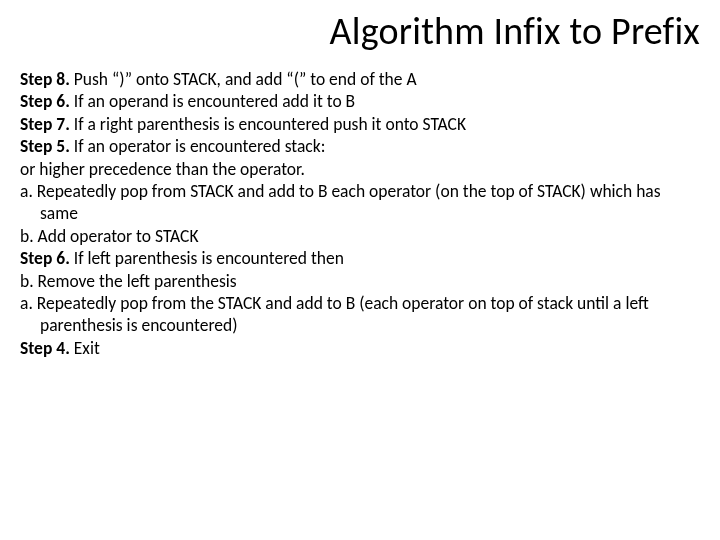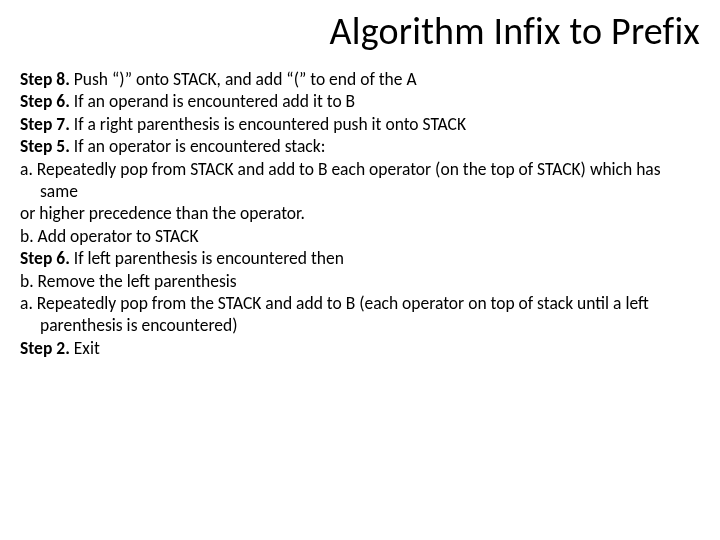--- a/index.html
+++ b/index.html
@@ -39,21 +39,21 @@
 </head>
 <body>
 
 <div class="slide">
   <h1 class="title">Algorithm Infix to Prefix</h1>
   <div class="body">
     <p class="line"><span class="bold">Step 8.</span><span> Push “)” onto STACK, and add “(” to end of the A</span></p>
     <p class="line"><span class="bold">Step 6.</span><span> If an operand is encountered add it to B</span></p>
     <p class="line"><span class="bold">Step 7.</span><span> If a right parenthesis is encountered push it onto STACK</span></p>
     <p class="line"><span class="bold">Step 5.</span><span> If an operator is encountered stack:</span></p>
+    <p class="line"><span class="bold"></span><span>or higher precedence than the operator.</span></p>
     <p class="line"><span class="bold"></span><span>a. Repeatedly pop from STACK and add to B each operator (on the top of STACK) which has same</span></p>
-    <p class="line"><span class="bold"></span><span>or higher precedence than the operator.</span></p>
     <p class="line"><span class="bold"></span><span>b. Add operator to STACK</span></p>
     <p class="line"><span class="bold">Step 6.</span><span> If left parenthesis is encountered then</span></p>
     <p class="line"><span class="bold"></span><span>b. Remove the left parenthesis</span></p>
     <p class="line"><span class="bold"></span><span>a. Repeatedly pop from the STACK and add to B (each operator on top of stack until a left parenthesis is encountered)</span></p>
-    <p class="line"><span class="bold">Step 2.</span><span> Exit</span></p>
+    <p class="line"><span class="bold">Step 4.</span><span> Exit</span></p>
   </div>
 </div>
 
 </body></html>

